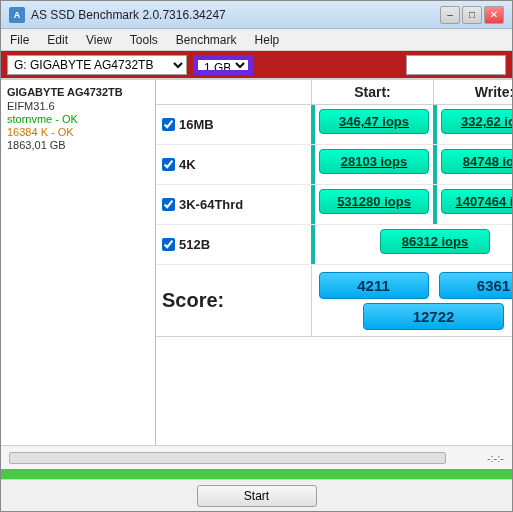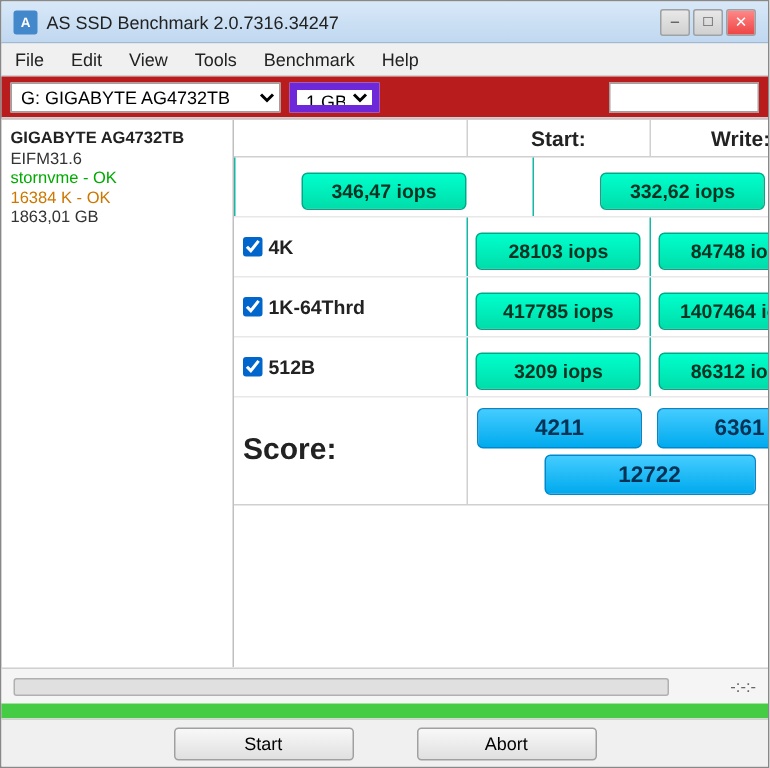--- a/index.html
+++ b/index.html
@@ -162,25 +162,26 @@
       font-weight: bold;
       color: #222;
     }
     .bench-checkbox {
       width: 13px; height: 13px;
       accent-color: #0066cc;
     }
     .bench-cell {
       flex: 1;
       display: flex;
-      align-items: flex-end;
+      align-items: flex-start;
       justify-content: center;
-      border-left: 1px solid #14b8a6;
+      border-left: 4px solid #14b8a6;
       height: 100%;
       padding: 4px;
+      text-decoration: underline;
     }
     .iops-badge {
       background: linear-gradient(to bottom, #00ffcc, #00ddaa);
       border: 1px solid #00aa88;
       border-radius: 4px;
       padding: 4px 10px;
       font-size: 13px;
       font-weight: bold;
       color: #003322;
       min-width: 110px;
@@ -364,20 +365,24 @@
 
     <div style="flex:1; display:flex; flex-direction:column;">
 
       <div class="bench-header">
         <div class="bench-header-left"></div>
         <div class="bench-header-col">Start:</div>
         <div class="bench-header-col">Write:</div>
       </div>
 
       <div class="bench-row">
+        <div class="bench-row-label">
+          <input type="checkbox" class="bench-checkbox" checked="" style="">
+          <span>16MB</span>
+        </div>
         <div class="bench-cell">
           <div class="iops-badge">346,47 iops</div>
         </div>
         <div class="bench-cell">
           <div class="iops-badge">332,62 iops</div>
         </div>
       </div>
 
       <div class="bench-row">
         <div class="bench-row-label">
@@ -388,37 +393,34 @@
           <div class="iops-badge">28103 iops</div>
         </div>
         <div class="bench-cell">
           <div class="iops-badge">84748 iops</div>
         </div>
       </div>
 
       <div class="bench-row">
         <div class="bench-row-label">
           <input type="checkbox" class="bench-checkbox" checked="" style="">
-          <span>1K-64Thrd</span>
-        </div>
-        <div class="bench-cell">
-          <div class="iops-badge">417785 iops</div>
+          <span>3K-64Thrd</span>
+        </div>
+        <div class="bench-cell">
+          <div class="iops-badge">531280 iops</div>
         </div>
         <div class="bench-cell">
           <div class="iops-badge">1407464 iops</div>
         </div>
       </div>
 
       <div class="bench-row">
         <div class="bench-row-label">
           <input type="checkbox" class="bench-checkbox" checked="" style="">
           <span>512B</span>
-        </div>
-        <div class="bench-cell">
-          <div class="iops-badge">3209 iops</div>
         </div>
         <div class="bench-cell">
           <div class="iops-badge">86312 iops</div>
         </div>
       </div>
 
       <div class="score-row">
         <div class="score-label-cell">Score:</div>
         <div class="score-right">
           <div class="score-row-inner">
@@ -436,16 +438,15 @@
     <div class="progress-bar-bg">
       <div class="progress-bar-fill"></div>
     </div>
     <span class="progress-time">-:-:-</span>
   </div>
 
   <div class="green-bar"></div>
 
   <div class="bottom-bar">
     <button class="bottom-btn">Start</button>
-    <button class="bottom-btn">Abort</button>
   </div>
 
 </div>
 
 </body></html>

